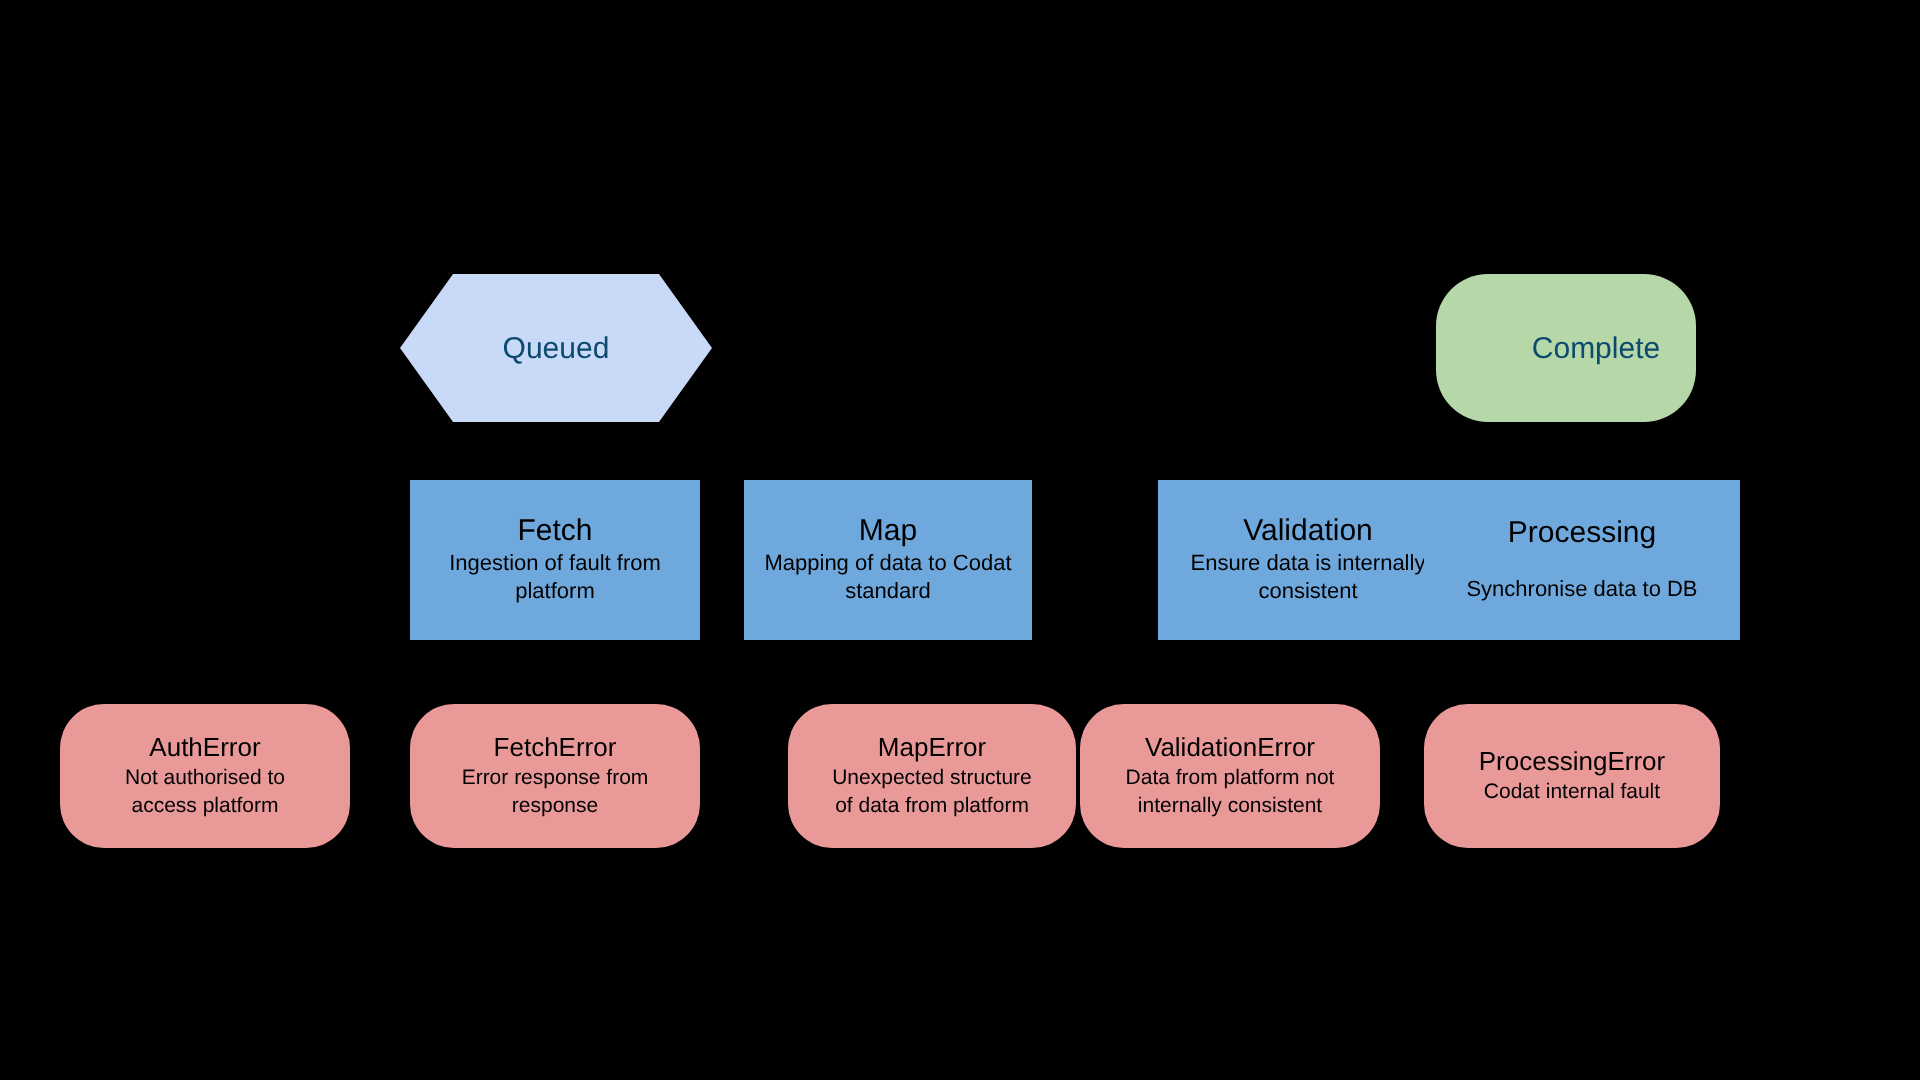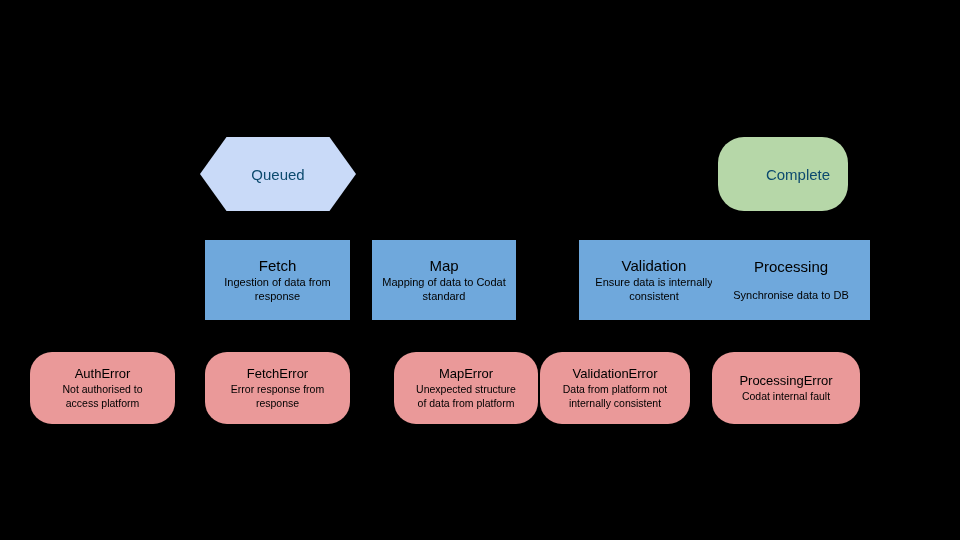--- a/index.html
+++ b/index.html
@@ -93,21 +93,21 @@
   <div class="shape hexagon">
     <span class="state-label">Queued</span>
   </div>
 
   <div class="shape complete-pill">
     <span class="state-label">Complete</span>
   </div>
 
   <div class="shape stage stage-fetch">
     <div class="stage-title">Fetch</div>
-    <div class="stage-subtitle">Ingestion of data from response</div>
+    <div class="stage-subtitle">Ingestion of fault from platform</div>
   </div>
 
   <div class="shape stage stage-map">
     <div class="stage-title">Map</div>
     <div class="stage-subtitle">Mapping of data to Codat standard</div>
   </div>
 
   <div class="shape stage stage-validation">
     <div class="stage-title">Validation</div>
     <div class="stage-subtitle">Ensure data is internally consistent</div>

